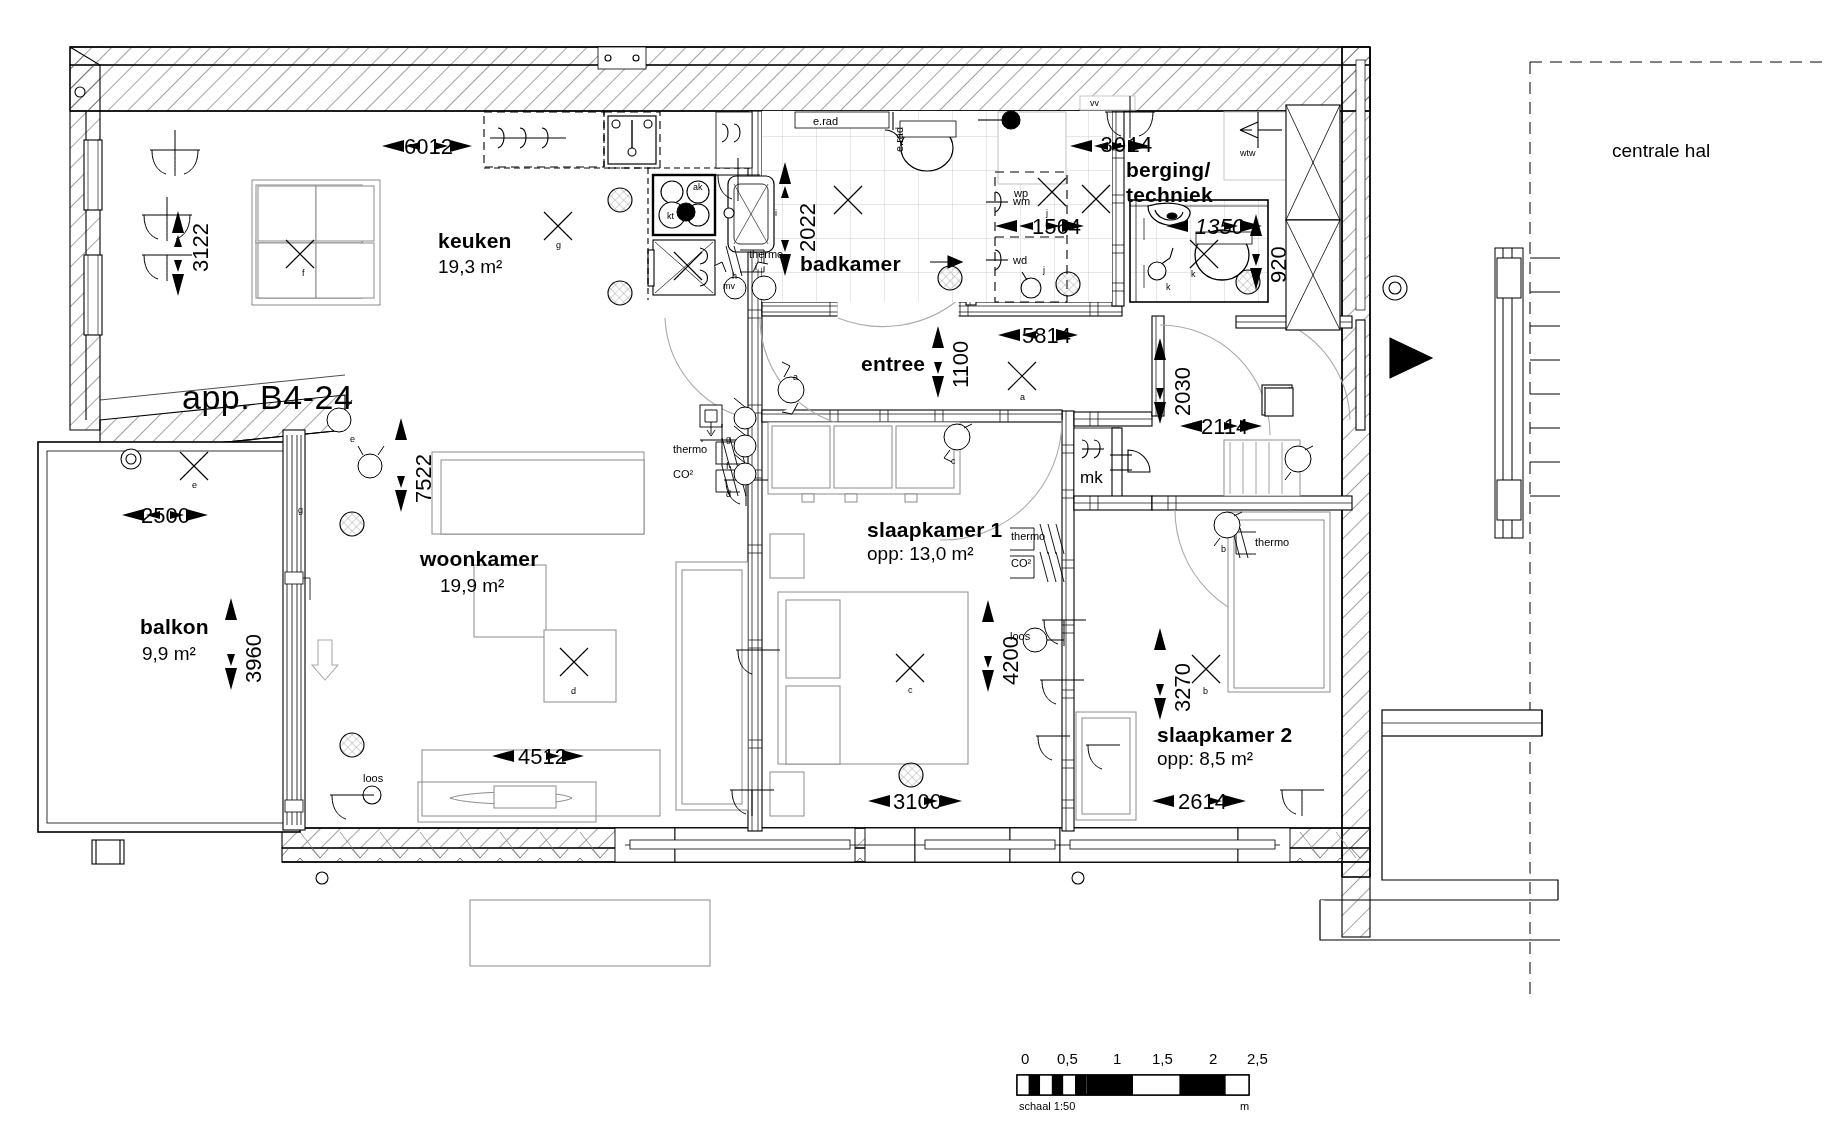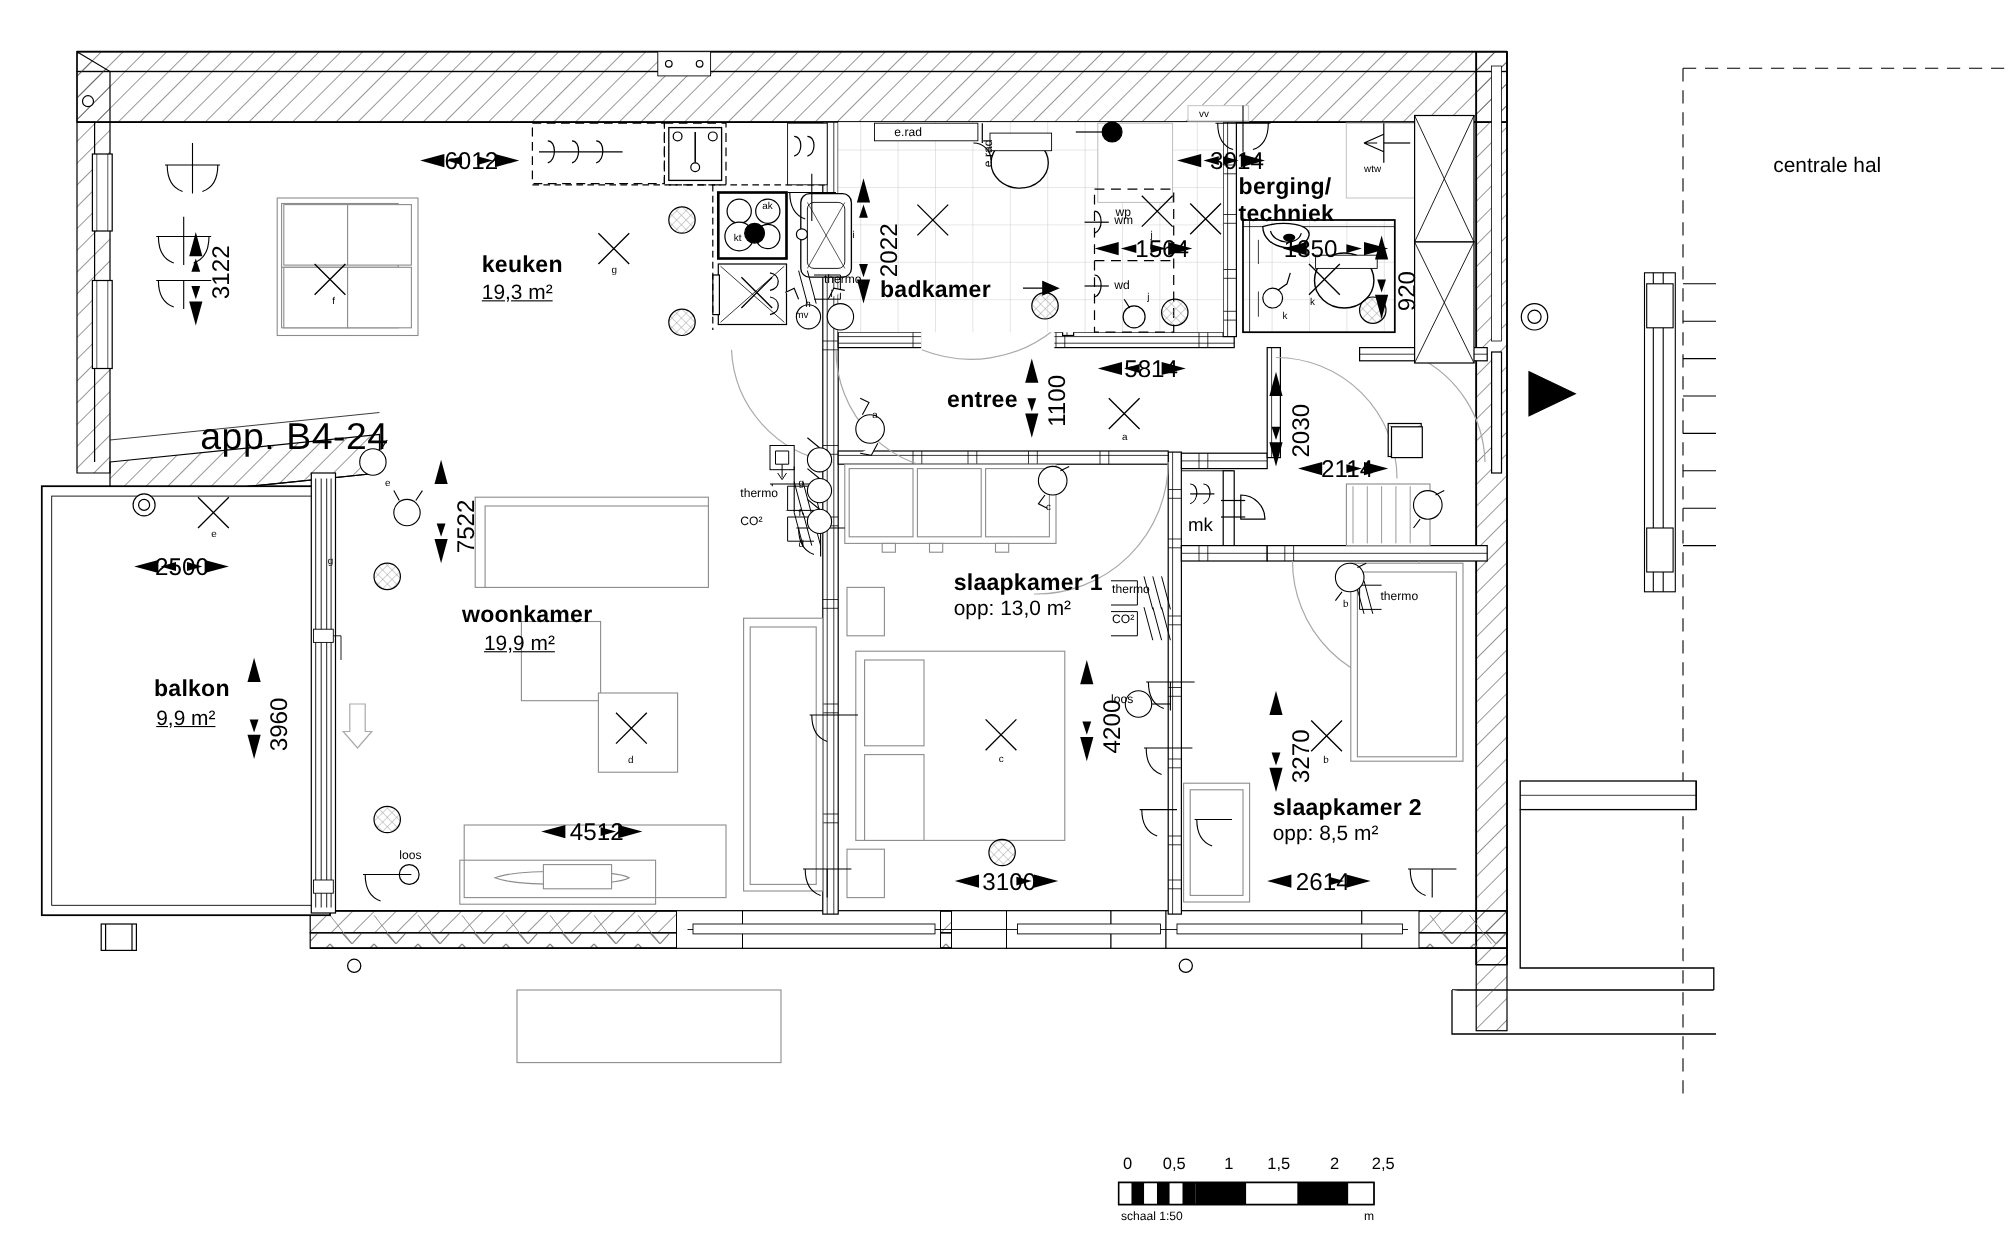--- a/index.html
+++ b/index.html
@@ -1,21 +1,21 @@
 <!DOCTYPE html>
 <html><head>
 <meta charset="utf-8">
 <style>
   html,body{margin:0;padding:0;background:#ffffff;}
   body{font-family:"Liberation Sans", sans-serif;}
   #plan{position:relative;width:1827px;height:1135px;background:#ffffff;overflow:hidden;}
   svg.layer{position:absolute;left:0;top:0;width:1827px;height:1135px;}
   .lbl{position:absolute;color:#000;white-space:nowrap;}
   .room-name{font-size:21px;font-weight:bold;letter-spacing:.2px;}
-  .room-area{font-size:19px;text-decoration:underline;}
+  .room-area{font-size:19px;}
   .room-area-sm{font-size:19px;}
   .app-title{font-size:34px;letter-spacing:.5px;}
   .dim{font-size:22px;font-weight:500;}
   .tiny{font-size:11px;}
   .micro{font-size:9px;}
   .scale-txt{font-size:11px;}
   .scale-num{font-size:15px;}
   .centrale{font-size:19px;}
   .mk{font-size:17px;}
   .rot90{transform:rotate(-90deg);transform-origin:0 0;}
@@ -677,23 +677,23 @@
 
   <div class="lbl room-name" style="left:867px;top:518px;">slaapkamer 1</div>
   <div class="lbl room-area-sm" style="left:867px;top:543px;">opp: 13,0 m²</div>
 
   <div class="lbl room-name" style="left:1157px;top:723px;">slaapkamer 2</div>
   <div class="lbl room-area-sm" style="left:1157px;top:748px;">opp: 8,5 m²</div>
 
   <div class="lbl centrale" style="left:1612px;top:140px;">centrale hal</div>
 
   <div class="lbl dim" style="left:404px;top:134px;">6012</div>
-  <div class="lbl dim" style="left:1100px;top:134px;">3014</div>
+  <div class="lbl dim" style="left:1100px;top:134px;font-family:Liberation Mono, monospace;">3014</div>
   <div class="lbl dim" style="left:1032px;top:214px;">1564</div>
-  <div class="lbl dim" style="left:1167px;top:214px;">1350</div>
+  <div class="lbl dim" style="left:1195px;top:214px;font-style:italic;">1350</div>
   <div class="lbl dim" style="left:1022px;top:323px;">5814</div>
   <div class="lbl dim" style="left:1201px;top:414px;">2114</div>
   <div class="lbl dim" style="left:141px;top:503px;">2500</div>
   <div class="lbl dim" style="left:518px;top:744px;">4512</div>
   <div class="lbl dim" style="left:893px;top:789px;">3100</div>
   <div class="lbl dim" style="left:1178px;top:789px;">2614</div>
 
   <div class="lbl dim rot90" style="left:188px;top:272px;">3122</div>
   <div class="lbl dim rot90" style="left:795px;top:252px;">2022</div>
   <div class="lbl dim rot90" style="left:1266px;top:283px;">920</div>

